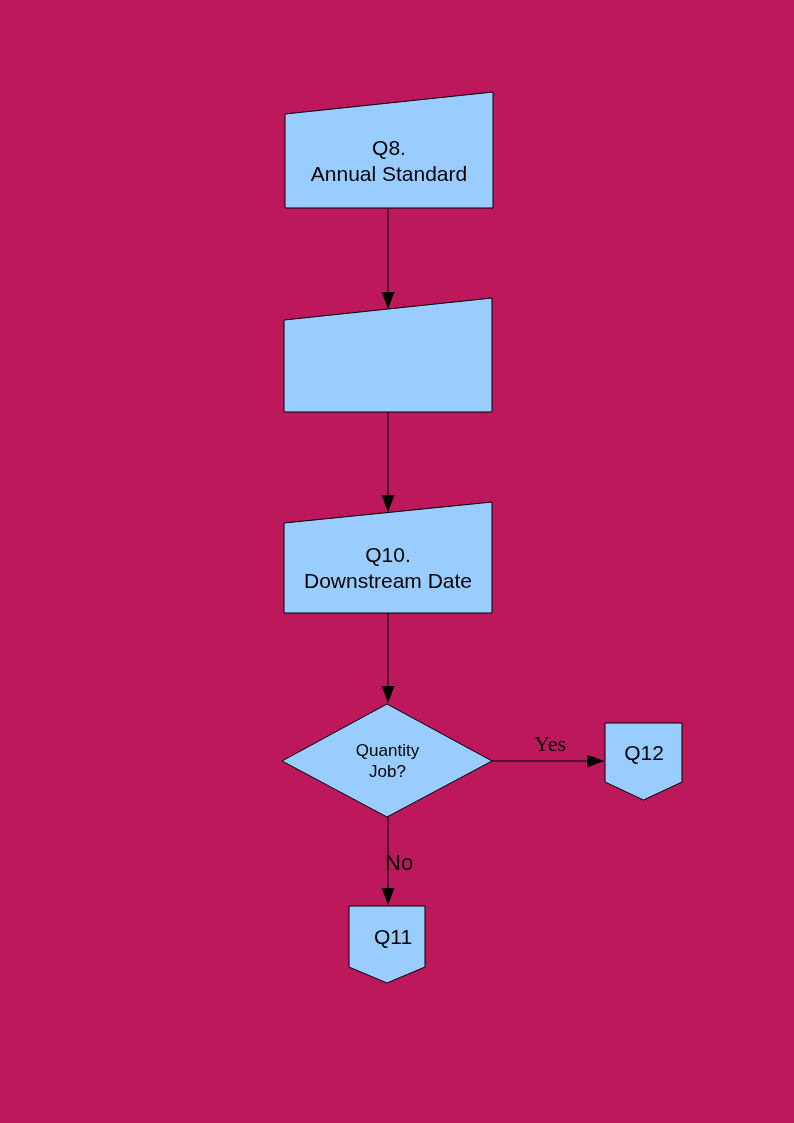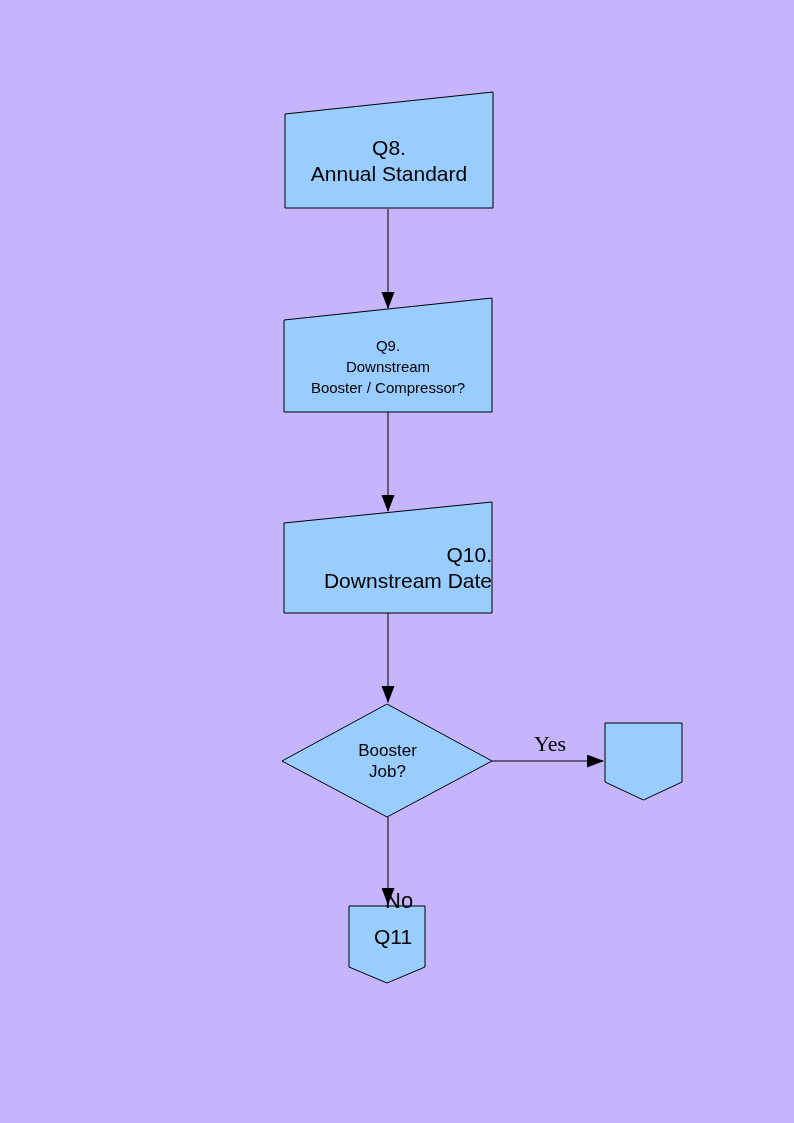--- a/index.html
+++ b/index.html
@@ -1,47 +1,47 @@
 <!DOCTYPE html>
 <html><head>
 <meta charset="utf-8">
 <style>
   html, body { margin: 0; padding: 0; background: #ffffff; }
   .page {
     position: relative;
     width: 794px;
     height: 1123px;
-    background: #c4b5fd;
+    background: #be185d;
     font-family: "Liberation Sans", sans-serif;
     color: #000000;
     overflow: hidden;
   }
   svg.diagram { position: absolute; left: 0; top: 0; }
   svg.diagram polygon { stroke: #000000; stroke-width: 1; }
   svg.diagram line { stroke: #000000; stroke-width: 1; }
   #arrowhead path { fill: #000000; }
 
   .label {
     position: absolute;
     display: flex;
     flex-direction: column;
     align-items: center;
     justify-content: center;
     text-align: center;
     white-space: nowrap;
   }
   .lbl-q8       { left: 285px; top: 114px; width: 208px; height: 94px;  font-size: 21px; line-height: 26px; }
   .lbl-q9       { left: 284px; top: 320px; width: 208px; height: 92px;  font-size: 15px; line-height: 21px; }
-  .lbl-q10      { left: 284px; top: 523px; width: 208px; height: 90px;  font-size: 21px; line-height: 26px; align-items: flex-end; }
+  .lbl-q10      { left: 284px; top: 523px; width: 208px; height: 90px;  font-size: 21px; line-height: 26px; }
   .lbl-decision { left: 287px; top: 704px; width: 201px; height: 113px; font-size: 17px; line-height: 21px; }
   .lbl-q12      { left: 605px; top: 723px; width: 78px;  height: 60px;  font-size: 21px; }
   .lbl-q11      { left: 349px; top: 906px; width: 88px;  height: 62px;  font-size: 21px; }
   .lbl-yes      { left: 512px; top: 732px; width: 76px;  height: 24px;  font-size: 22px; line-height: 24px; font-family: Liberation Serif, serif; }
   .lbl-no       { left: 385px; top: 851px; width: 60px;  height: 24px;  font-size: 22px; line-height: 24px;
-                  align-items: flex-start; text-align: left; margin-top: 38px; }
+                  align-items: flex-start; text-align: left; }
 </style>
 </head>
 <body>
 
 <div class="page">
 
   <svg class="diagram" width="794" height="1123" viewBox="0 0 794 1123">
     <defs>
       <marker id="arrowhead" markerUnits="userSpaceOnUse" markerWidth="18" markerHeight="14" refX="16" refY="6.5" orient="auto">
         <path d="M0,0 L17,6.5 L0,13 Z"></path>
@@ -65,36 +65,34 @@
     <line x1="388" y1="613" x2="388" y2="702" marker-end="url(#arrowhead)"></line>
     <line x1="492" y1="761" x2="603" y2="761" marker-end="url(#arrowhead)"></line>
     <line x1="388" y1="817" x2="388" y2="904" marker-end="url(#arrowhead)"></line>
   </svg>
 
   <div class="label lbl-q8">
     <span>Q8.</span>
     <span>Annual Standard</span>
   </div>
 
-  <div class="label lbl-q9">
-    <span>Q9.</span>
-    <span>Downstream</span>
-    <span>Booster / Compressor?</span>
-  </div>
 
   <div class="label lbl-q10">
     <span>Q10.</span>
     <span>Downstream Date</span>
   </div>
 
   <div class="label lbl-decision">
-    <span>Booster</span>
+    <span>Quantity</span>
     <span>Job?</span>
   </div>
 
+  <div class="label lbl-q12">
+    <span>Q12</span>
+  </div>
 
   <div class="label lbl-q11">
     <span>Q11</span>
   </div>
 
   <div class="label lbl-yes">
     <span>Yes</span>
   </div>
 
   <div class="label lbl-no">

